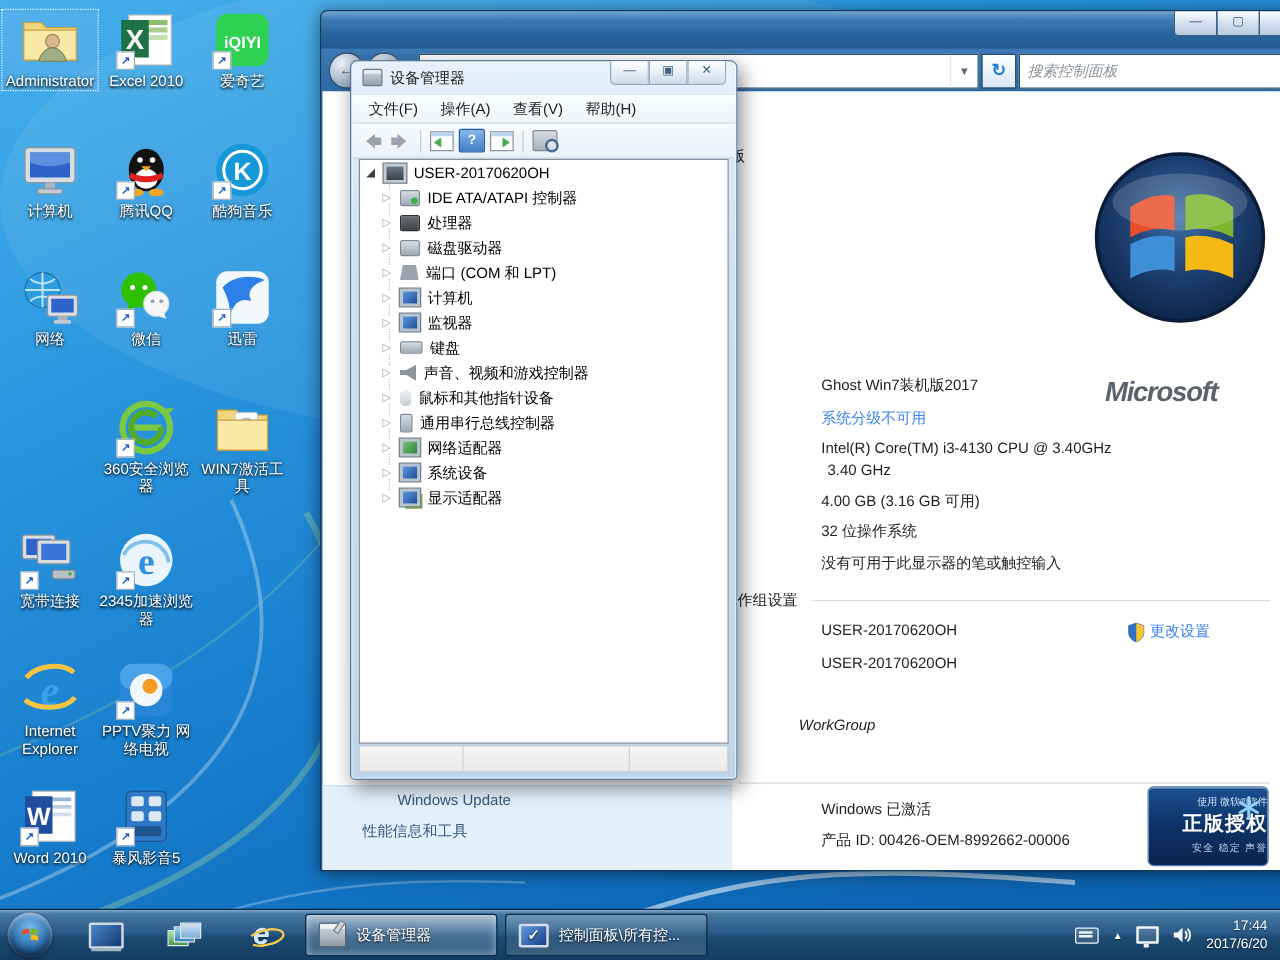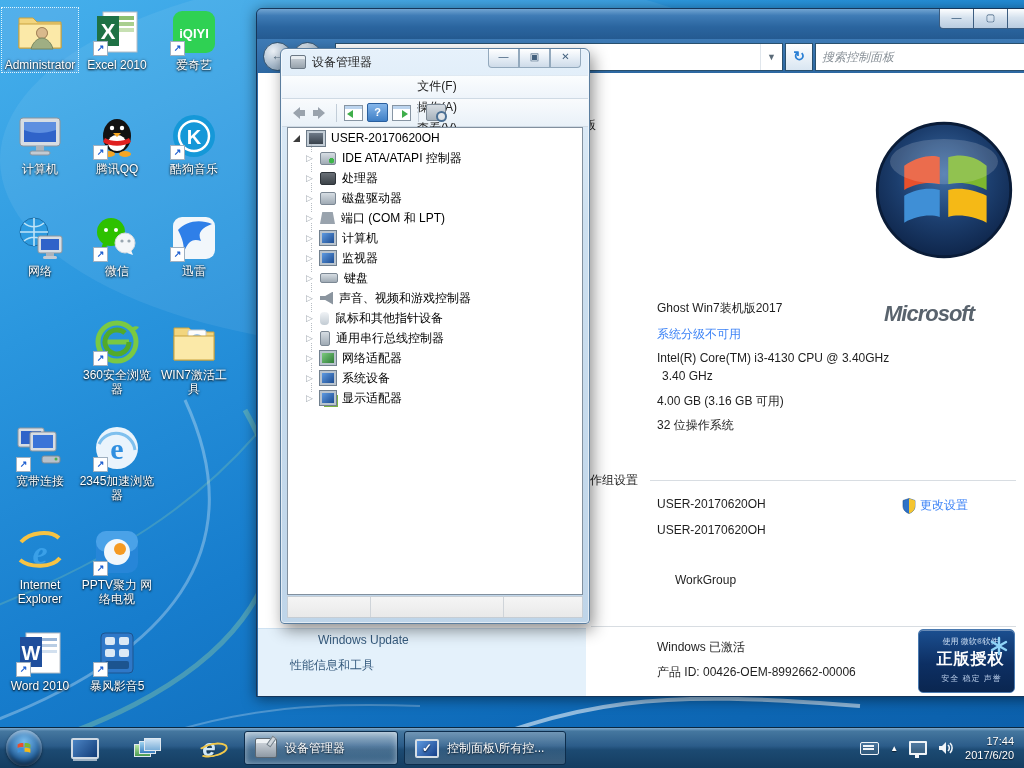--- a/index.html
+++ b/index.html
@@ -50,41 +50,41 @@
   .sys-body{position:absolute;top:64px;left:1px;right:1px;bottom:0;background:#fff;overflow:hidden;
     font-size:12px;color:#1e1e1e;}
   .abs{position:absolute;white-space:nowrap;}
   .blue-link{color:#3b82f6;}
   .ms-logo{font-size:22px;font-weight:bold;font-style:italic;color:#59636d;letter-spacing:-1px;}
   .hdr-line{position:absolute;height:1px;background:#d8dde2;}
   .side-panel{position:absolute;left:0;top:555px;width:328px;bottom:0;background:#e4f1fb;border-top:1px solid #cfe2f2;}
   .side-link{color:#355a7d;}
   .badge{position:absolute;left:660px;top:556px;width:95px;height:62px;border-radius:5px;
     background:linear-gradient(#1b4f90,#0d2f63 55%,#0a2650);border:1px solid #4a7ab0;color:#fff;
-    box-shadow:inset 0 1px 0 rgba(255,255,255,.35);text-align:center;}
+    box-shadow:inset 0 1px 0 rgba(255,255,255,.35);text-align:right;}
   .badge-top{font-size:8px;color:#cfe0f5;padding:6px 0 0 8px;}
   .badge-main{font-size:16px;font-weight:bold;padding:2px 0 0 8px;letter-spacing:1px;}
   .badge-bottom{font-size:8px;color:#b8cce8;padding:3px 0 0 10px;letter-spacing:1px;}
   .badge-star{position:absolute;right:5px;top:6px;}
 
   
   .dm-window{position:absolute;left:280px;top:48px;width:308px;height:574px;z-index:5;
     border-radius:6px 6px 4px 4px;border:1px solid #5c7e9e;
     background:linear-gradient(#e6f1fb,#cde0f0 30%,#bfd5e9);
     box-shadow:inset 0 0 0 1px rgba(255,255,255,.55),3px 6px 16px rgba(0,0,0,.45);}
   .dm-titlebar{height:26px;display:flex;align-items:center;padding-left:9px;font-size:12px;color:#1e1e1e;position:relative;}
   .dm-title-ic{width:14px;height:12px;background:linear-gradient(#cfd6dd,#97a2ac);border:1px solid #6b7885;border-radius:2px;
     box-shadow:inset 0 3px 0 #e8edf1;margin-right:6px;}
   .dm-caps{position:absolute;top:0;right:8px;display:flex;}
   .dm-cap{width:29px;height:18px;background:linear-gradient(#ffffff,#e9f0f7 45%,#cedbe9);
     border:1px solid #93a9bd;border-top:none;color:#44617e;font-size:10px;line-height:16px;text-align:center;}
   .dm-cap:first-child{border-radius:0 0 0 4px;}
   .dm-cap:last-child{border-radius:0 0 4px 0;}
   .dm-menubar{height:22px;margin:0 1px;background:linear-gradient(#fbfdfe,#eef4fa);
-    border-top:1px solid #dfe9f2;border-bottom:1px solid #cfdae4;display:flex;align-items:center;font-size:12px;padding-left:4px;color:#1e1e1e;flex-direction:column;}
+    border-top:1px solid #dfe9f2;border-bottom:1px solid #cfdae4;display:flex;align-items:center;font-size:12px;padding-left:4px;color:#1e1e1e;}
   .menu-item{padding:2px 9px;}
   .dm-toolbar{height:27px;margin:0 1px;display:flex;align-items:center;gap:4px;padding-left:7px;
     background:linear-gradient(#f9fbfd,#e9f1f8);border-bottom:1px solid #cfdae4;}
   .tb-sep{width:1px;height:18px;background:#c2cdd8;margin:0 3px;}
   .tb-ic{width:17px;height:14px;background:#fff;border:1px solid #8795a3;position:relative;}
   .tb-ic::before{content:"";position:absolute;left:0;top:0;right:0;height:3px;background:#bcd4ee;}
   .tb-ic .ga{position:absolute;bottom:2px;width:0;height:0;border-top:4px solid transparent;border-bottom:4px solid transparent;}
   .ga-left{left:2px;border-right:6px solid #3fae4a;}
   .ga-right{right:2px;border-left:6px solid #3fae4a;}
   .tb-help{width:19px;height:17px;background:linear-gradient(#85b6ea,#3f7fc6);border:1px solid #2a5f9e;
@@ -448,34 +448,35 @@
       </svg>
 
       <div class="abs ms-logo" style="left:626px;top:228px;">Microsoft</div>
 
       <div class="abs" style="left:399px;top:227px;">Ghost Win7装机版2017</div>
       <div class="abs blue-link" style="left:399px;top:253px;">系统分级不可用</div>
       <div class="abs" style="left:399px;top:278px;">Intel(R) Core(TM) i3-4130 CPU @ 3.40GHz</div>
       <div class="abs" style="left:404px;top:296px;">3.40 GHz</div>
       <div class="abs" style="left:399px;top:320px;">4.00 GB (3.16 GB 可用)</div>
       <div class="abs" style="left:399px;top:344px;">32 位操作系统</div>
+      <div class="abs" style="left:399px;top:369px;">没有可用于此显示器的笔或触控输入</div>
 
       <div class="abs" style="left:320px;top:399px;">工作组设置</div>
       <div class="hdr-line" style="left:392px;top:407px;width:366px;"></div>
 
       <div class="abs" style="left:399px;top:424px;">USER-20170620OH</div>
       <div class="abs" style="left:644px;top:424px;display:flex;align-items:center;gap:4px;">
         <svg width="14" height="16" viewBox="0 0 14 16">
           <path d="M7 0.5 L13 2.5 V8 C13 12 10.2 14.4 7 15.5 C3.8 14.4 1 12 1 8 V2.5 Z" fill="#2d72c8" stroke="#1b4e8e" stroke-width="0.6"></path>
           <path d="M7 0.5 L13 2.5 V8 C13 12 10.2 14.4 7 15.5 Z" fill="#f5c530"></path>
         </svg>
         <span class="blue-link">更改设置</span>
       </div>
       <div class="abs" style="left:399px;top:450px;">USER-20170620OH</div>
-      <div class="abs" style="left:417px;top:500px;">WorkGroup</div>
+      <div class="abs" style="left:381px;top:500px;font-style:italic;">WorkGroup</div>
 
       <div class="hdr-line" style="left:333px;top:553px;width:425px;"></div>
 
       <div class="side-panel">
         <div class="abs side-link" style="left:32px;top:4px;margin-left:28px;">Windows Update</div>
         <div class="abs side-link" style="left:32px;top:28px;">性能信息和工具</div>
       </div>
 
       <div class="abs" style="left:399px;top:566px;">Windows 已激活</div>
       <div class="abs" style="left:399px;top:591px;">产品 ID: 00426-OEM-8992662-00006</div>

